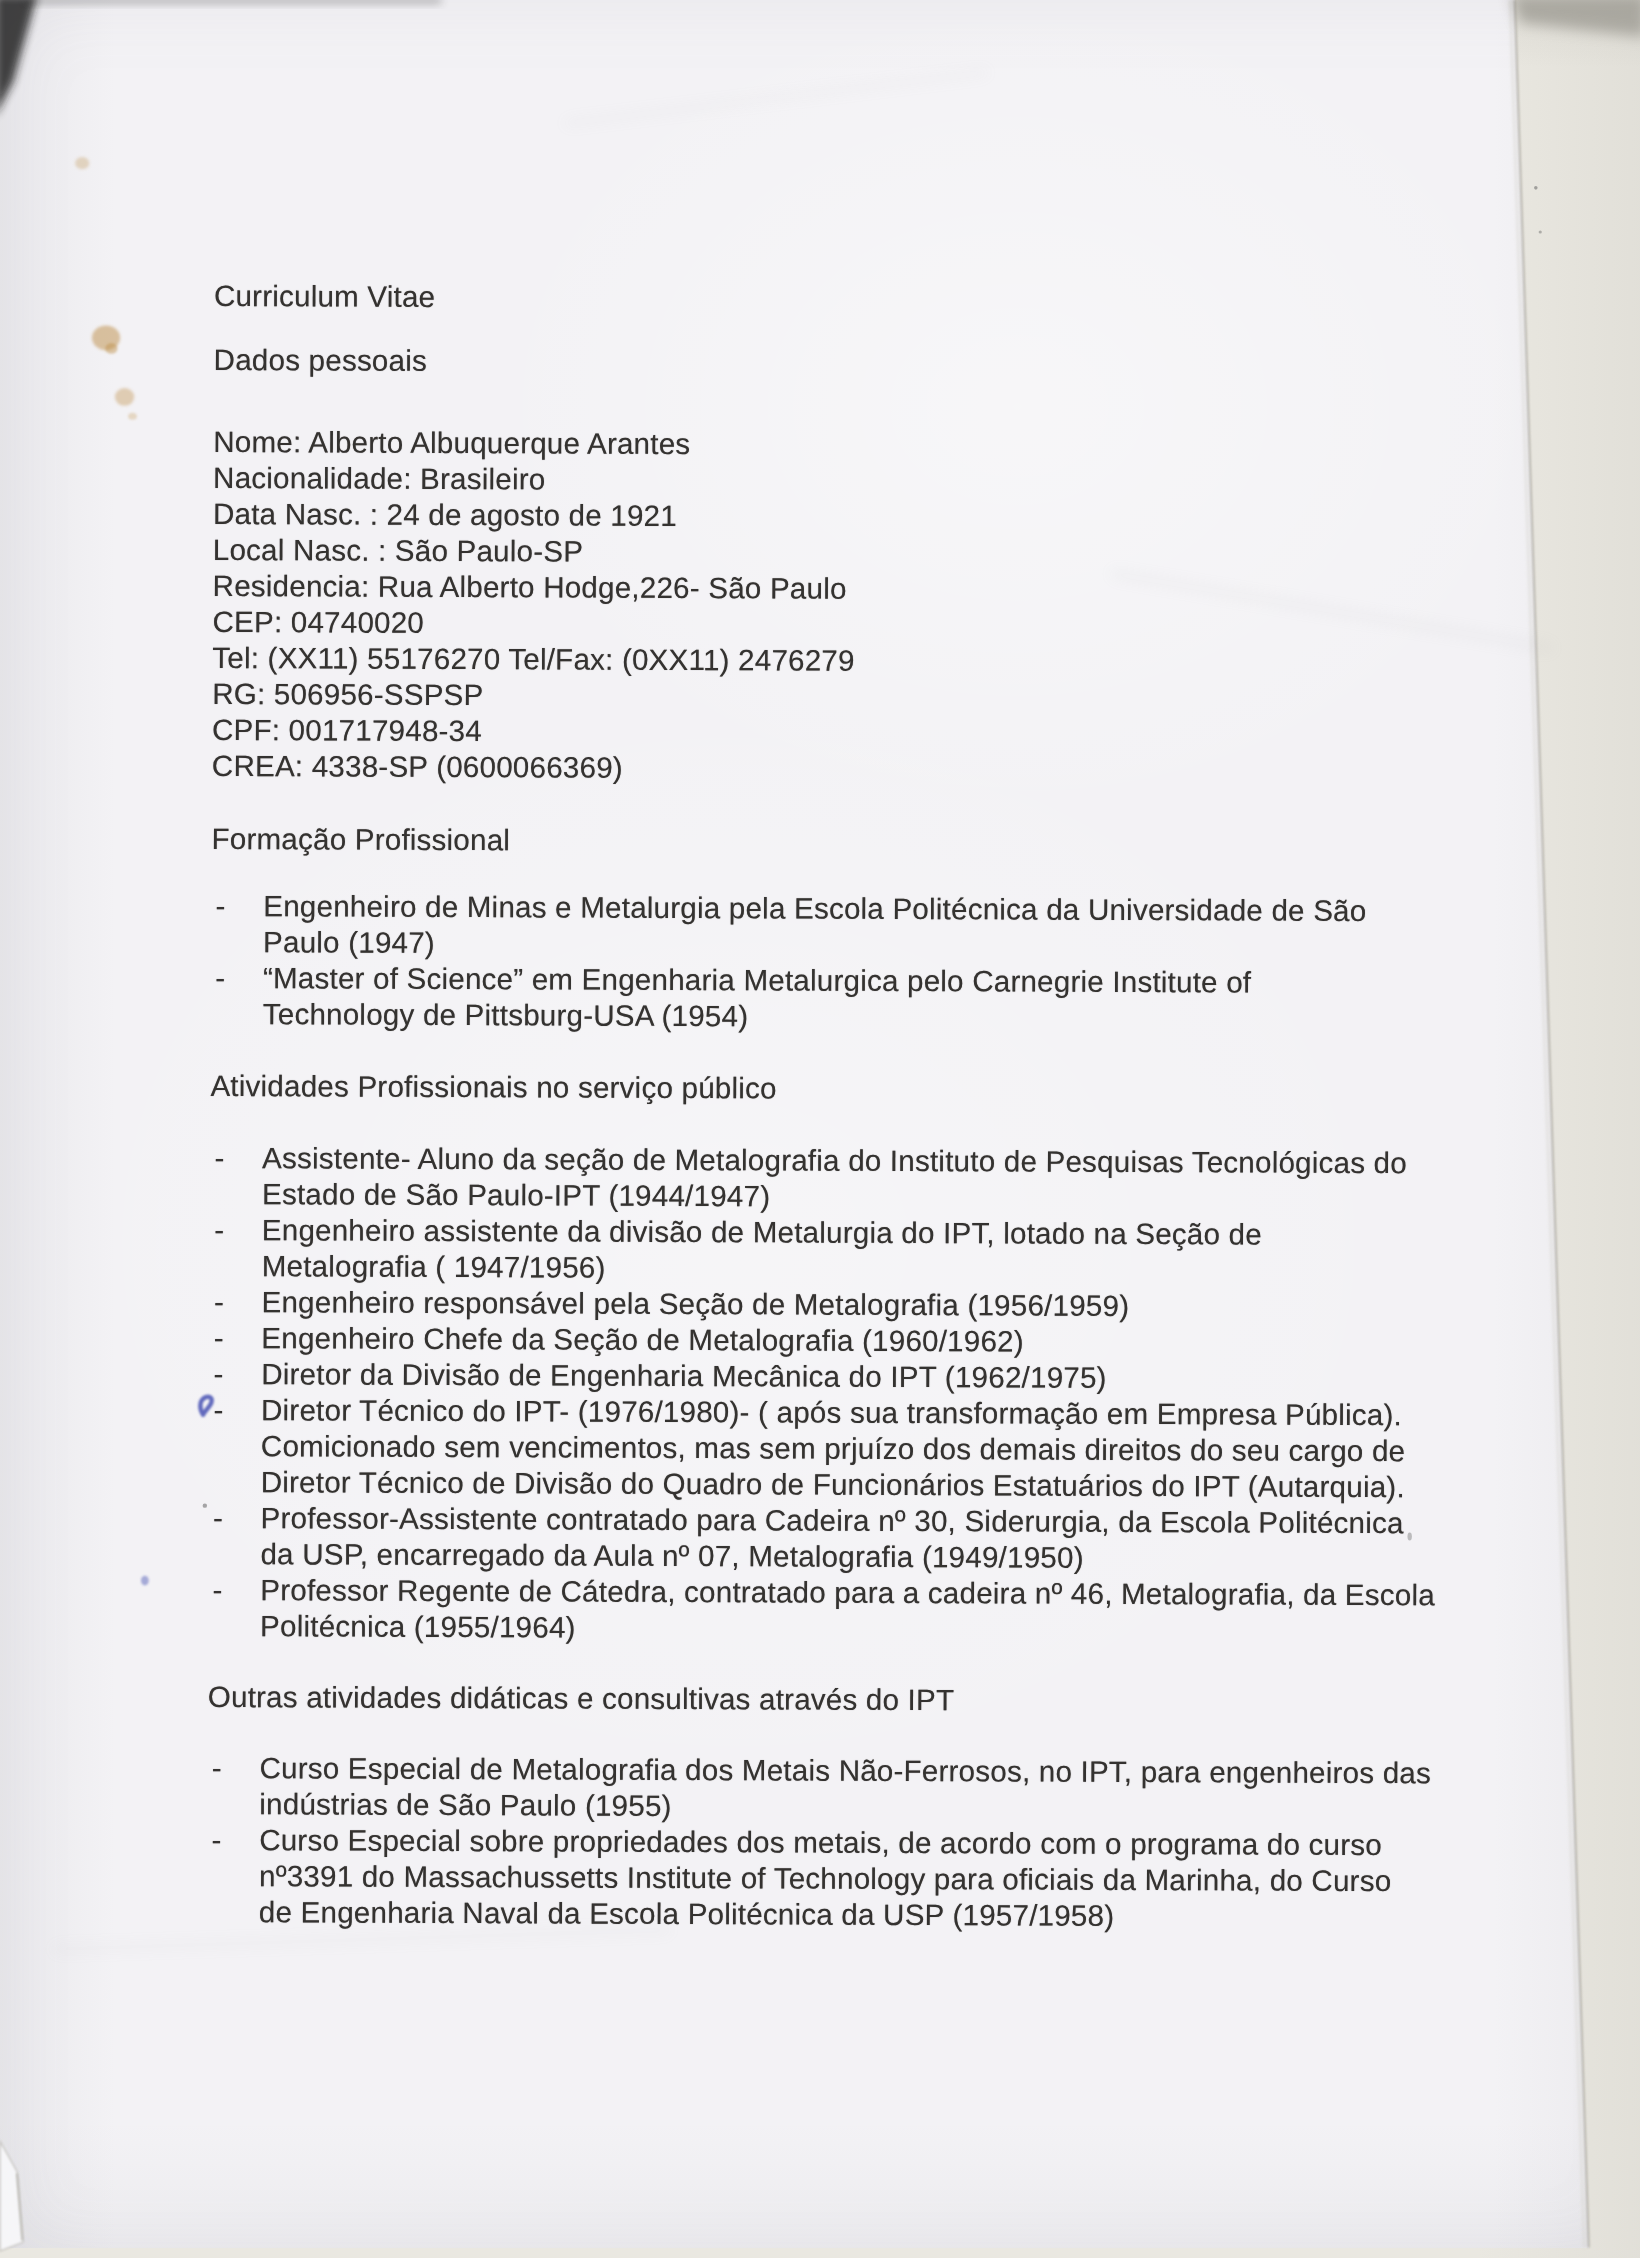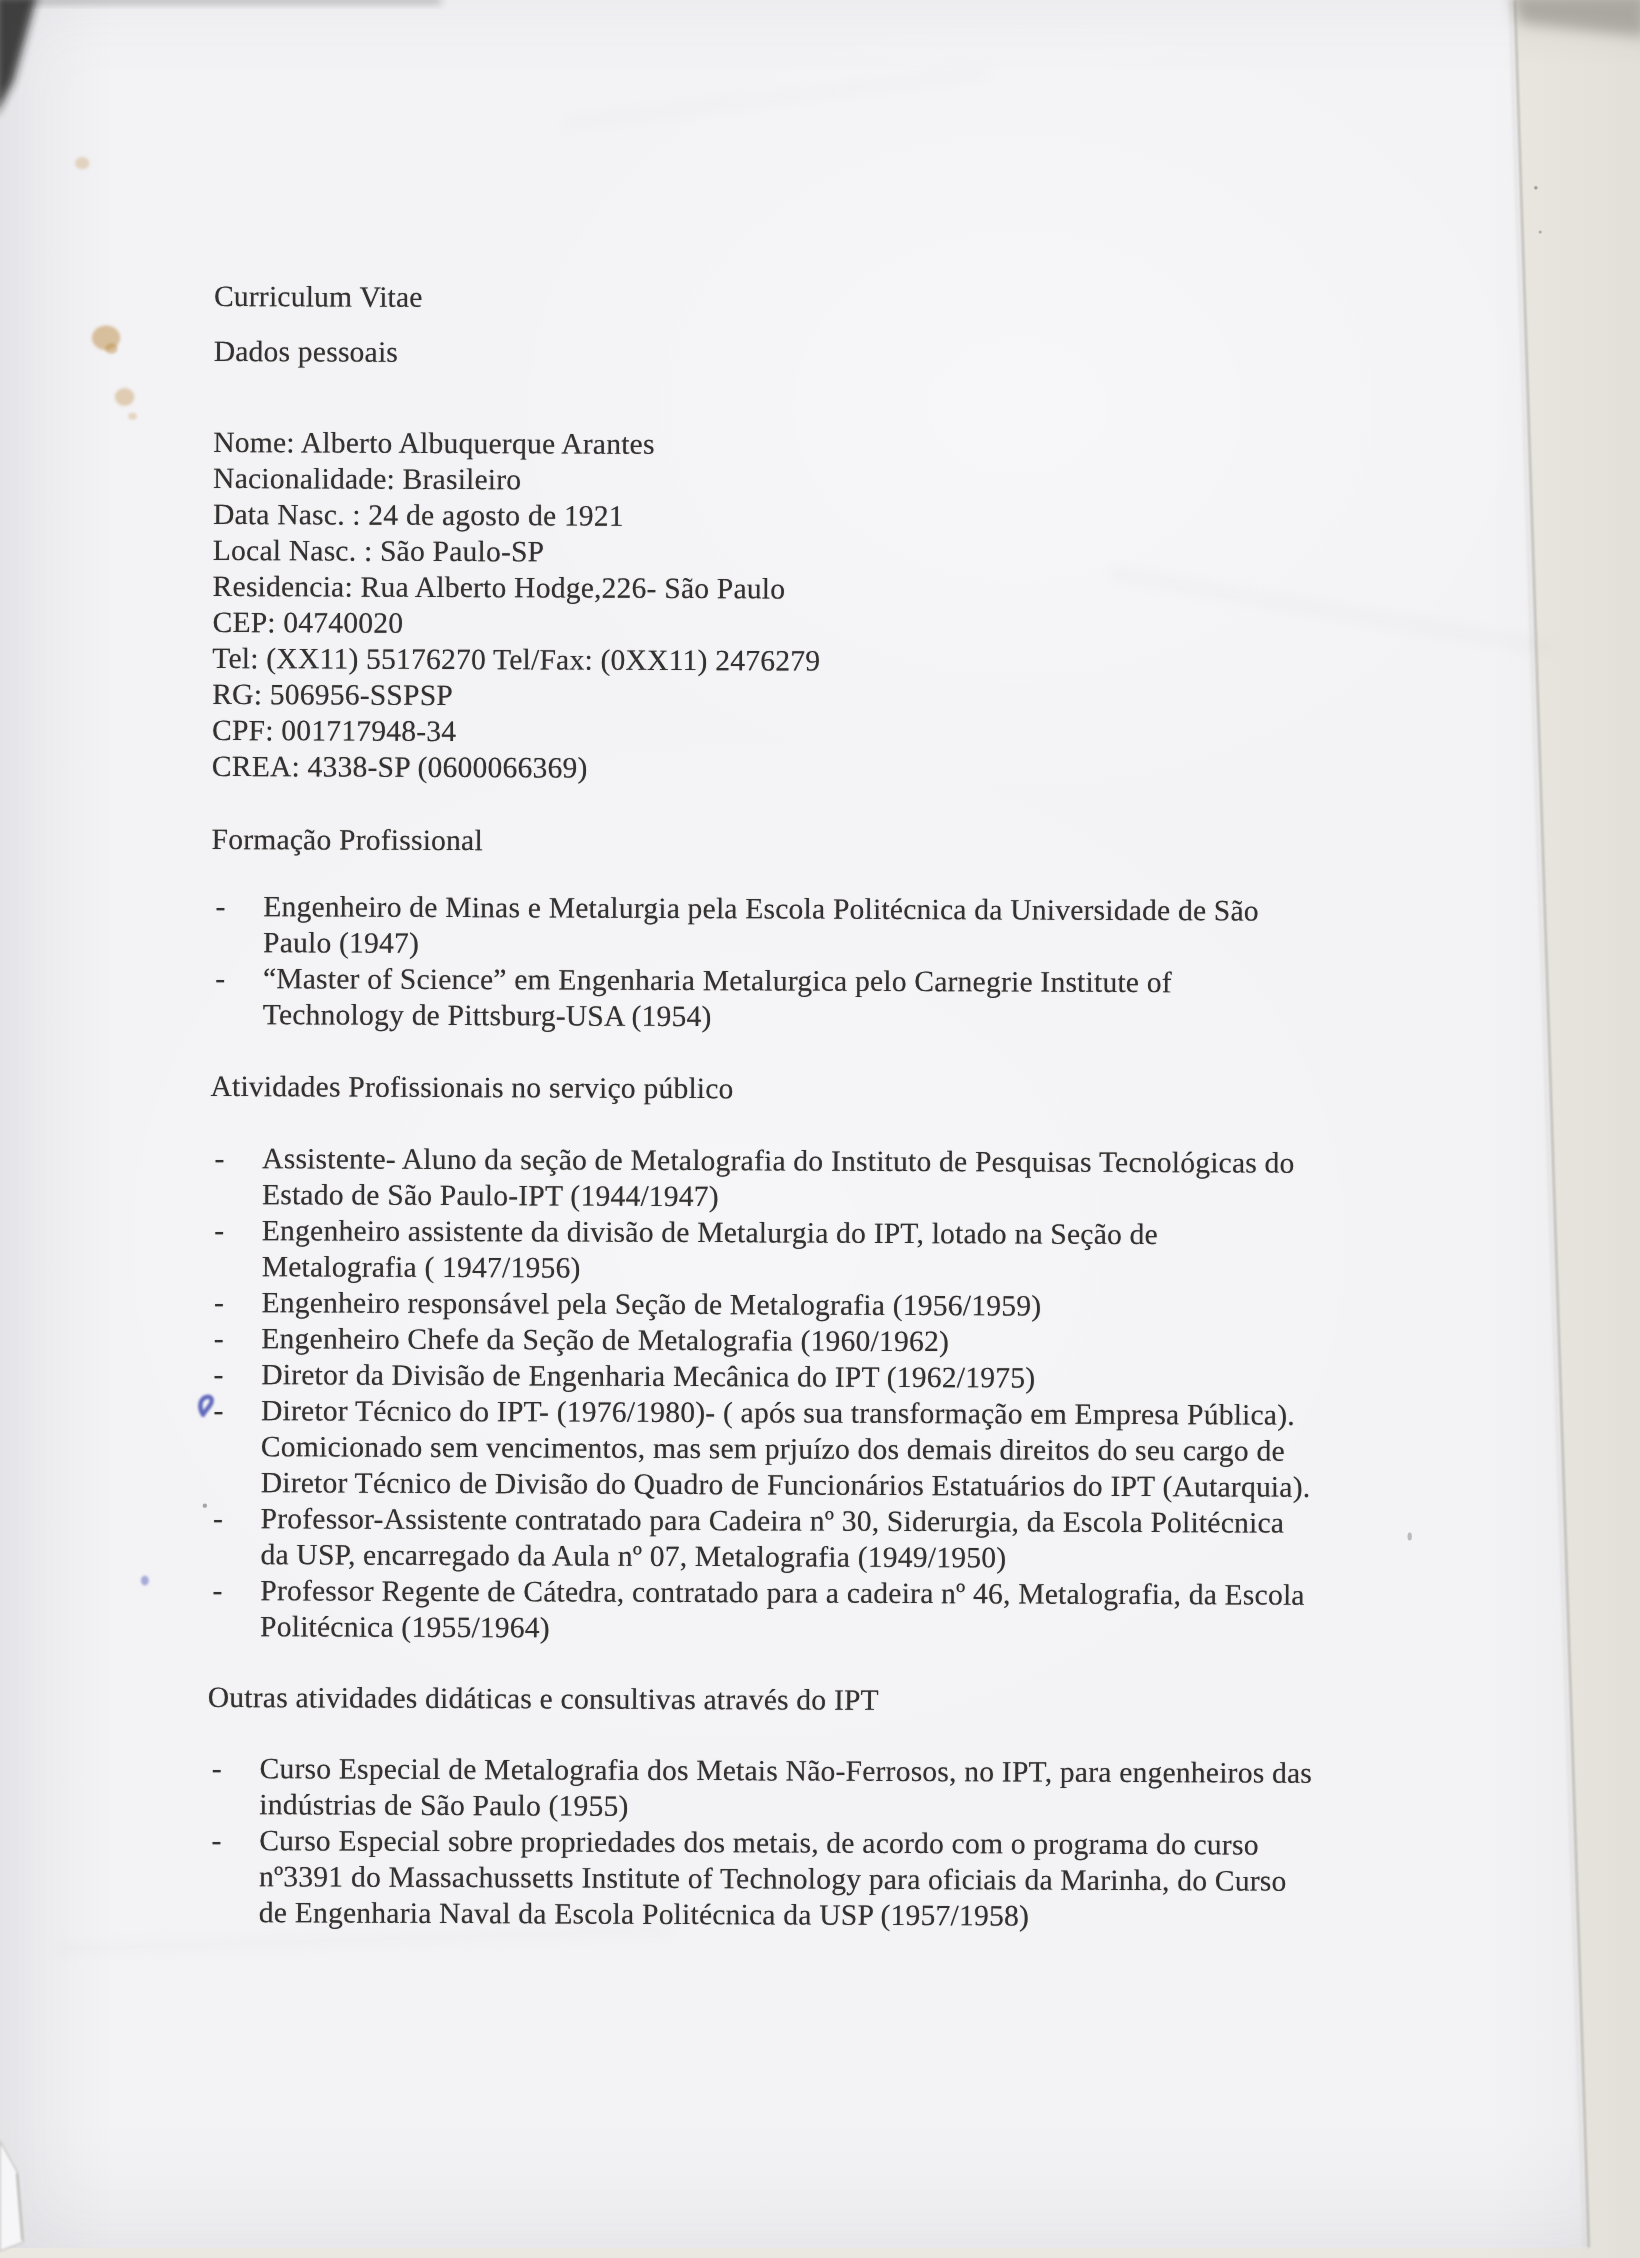--- a/index.html
+++ b/index.html
@@ -1,21 +1,21 @@
 <!DOCTYPE html>
 <html style="font-size:14px"><head>
 <meta charset="utf-8">
 <style>
   html,body{margin:0;padding:0;background:#dedcd6;}
   .scan{
     position:relative;
     width:1641px;height:2258px;
     overflow:hidden;
     background:#eae8e1;
-    font-family:Liberation Serif, serif;
+    font-family:Liberation Sans, sans-serif;
   }
   
   .scanner-bg{
     position:absolute;inset:0;
     background:
       linear-gradient(180deg, rgba(120,118,110,0.10) 0%, rgba(0,0,0,0) 3%),
       linear-gradient(90deg, rgba(0,0,0,0) 90%, rgba(150,148,140,0.10) 100%),
       #eae8e1;
   }
   
@@ -51,21 +51,21 @@
 <body>
 
 <div class="scan">
   <div class="scanner-bg"></div>
   <div class="paper"></div>
 
   <div class="text-layer">
 
     <div class="abs line" style="top:278px">Curriculum Vitae</div>
 
-    <div class="abs line" style="top:333px">Dados pessoais</div>
+    <div class="abs line" style="top:342px">Dados pessoais</div>
     <div class="abs" style="top:424px">
       <div class="line">Nome: Alberto Albuquerque Arantes</div>
       <div class="line">Nacionalidade: Brasileiro</div>
       <div class="line">Data Nasc. : 24 de agosto de 1921</div>
       <div class="line">Local Nasc. : São Paulo-SP</div>
       <div class="line">Residencia: Rua Alberto Hodge,226- São Paulo</div>
       <div class="line">CEP: 04740020</div>
       <div class="line">Tel: (XX11) 55176270 Tel/Fax: (0XX11) 2476279</div>
       <div class="line">RG: 506956-SSPSP</div>
       <div class="line">CPF: 001717948-34</div>

